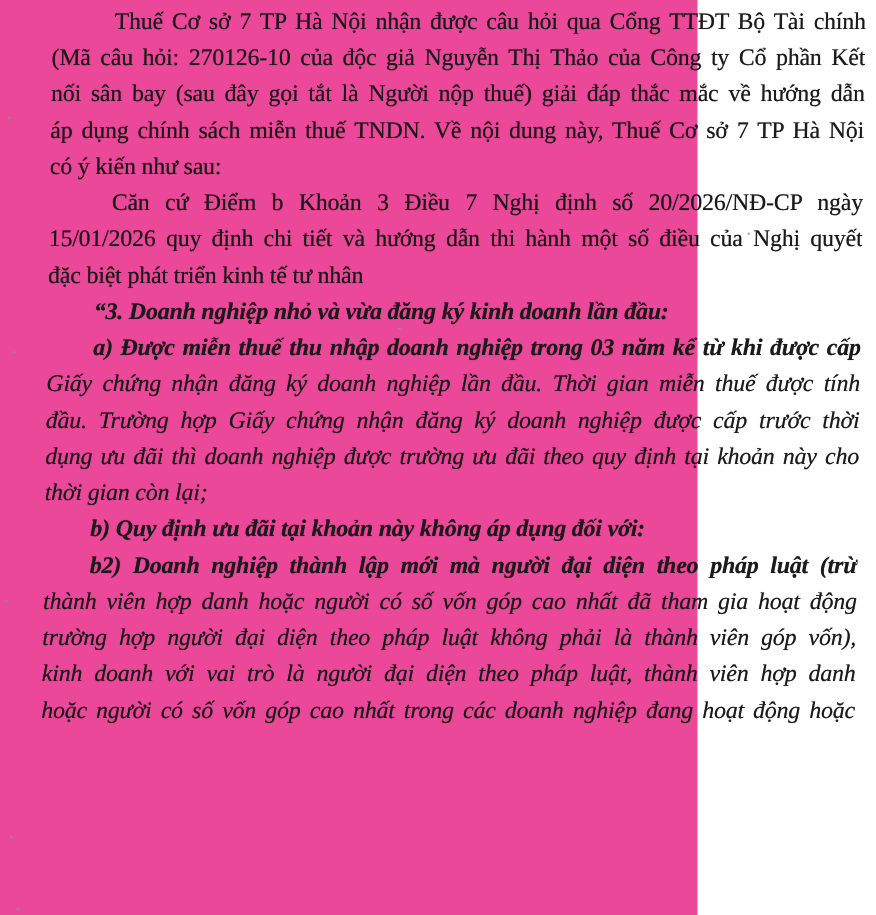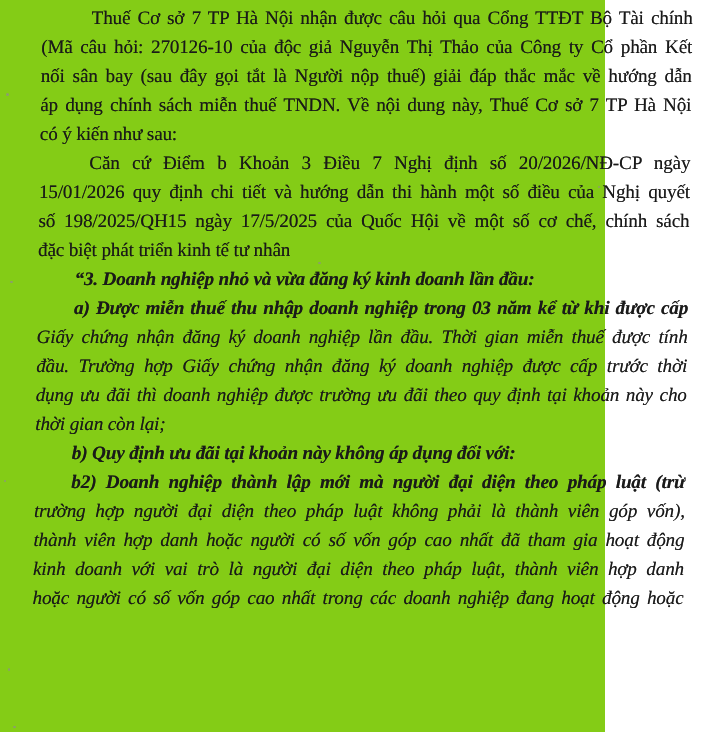--- a/index.html
+++ b/index.html
@@ -8,23 +8,23 @@
     background: #ffffff;
   }
   body {
     width: 701px;
     height: 732px;
     overflow: hidden;
     position: relative;
   }
   .page {
     position: relative;
-    width: 605px;
+    width: 558px;
     height: 732px;
-    background: #84cc16;
+    background: #ec4899;
   }
   
   .sheet {
     box-sizing: border-box;
     width: 701px;
     height: 732px;
     padding: 3px 8px 0 42px;
     transform: skewX(-0.9deg);
     transform-origin: 0 0;
     font-family: "Liberation Serif", "DejaVu Serif", serif;
@@ -68,40 +68,39 @@
       <div class="para">
         <div class="line first">Thuế Cơ sở 7 TP Hà Nội nhận được câu hỏi qua Cổng TTĐT Bộ Tài chính</div>
         <div class="line">(Mã câu hỏi: 270126-10 của độc giả Nguyễn Thị Thảo của Công ty Cổ phần Kết</div>
         <div class="line">nối sân bay  (sau đây gọi tắt là Người nộp thuế) giải đáp thắc mắc về hướng dẫn</div>
         <div class="line">áp dụng chính sách miễn thuế TNDN. Về nội dung này, Thuế Cơ sở 7 TP Hà Nội</div>
         <div class="line unjust">có ý kiến như sau:</div>
       </div>
       <div class="para">
         <div class="line first">Căn cứ Điểm b Khoản 3 Điều 7 Nghị định số 20/2026/NĐ-CP ngày</div>
         <div class="line">15/01/2026 quy định chi tiết và hướng dẫn thi hành một số điều của Nghị quyết</div>
-        <div class="line">số 198/2025/QH15 ngày 17/5/2025 của Quốc Hội về một số cơ chế, chính sách</div>
         <div class="line unjust">đặc biệt phát triển kinh tế tư nhân</div>
       </div>
       <div class="para italic">
         <div class="line first unjust">“3. Doanh nghiệp nhỏ và vừa đăng ký kinh doanh lần đầu:</div>
       </div>
       <div class="para italic">
         <div class="line first">a) Được miễn thuế thu nhập doanh nghiệp trong 03 năm kể từ khi được cấp</div>
         <div class="line">Giấy chứng nhận đăng ký doanh nghiệp lần đầu. Thời gian miễn thuế được tính</div>
         <div class="line">đầu. Trường hợp Giấy chứng nhận đăng ký doanh nghiệp được cấp trước thời</div>
         <div class="line">dụng ưu đãi thì doanh nghiệp được trường ưu đãi theo quy định tại khoản này cho</div>
         <div class="line unjust">thời gian còn lại;</div>
       </div>
       <div class="para italic">
         <div class="line first unjust">b) Quy định ưu đãi tại khoản này không áp dụng đối với:</div>
       </div>
       <div class="para italic">
         <div class="line first">b2) Doanh nghiệp thành lập mới mà người đại diện theo pháp luật (trừ</div>
+        <div class="line">thành viên hợp danh hoặc người có số vốn góp cao nhất đã tham gia hoạt động</div>
         <div class="line">trường hợp người đại diện theo pháp luật không phải là thành viên góp vốn),</div>
-        <div class="line">thành viên hợp danh hoặc người có số vốn góp cao nhất đã tham gia hoạt động</div>
         <div class="line">kinh doanh với vai trò là người đại diện theo pháp luật, thành viên hợp danh</div>
         <div class="line">hoặc người có số vốn góp cao nhất trong các doanh nghiệp đang hoạt động hoặc</div>
       </div>
     </div>
   <div class="speck s1"></div>
   <div class="speck s2"></div>
   <div class="speck s3"></div>
   <div class="speck s4"></div>
   <div class="speck s5"></div>
   <div class="speck s6"></div>

